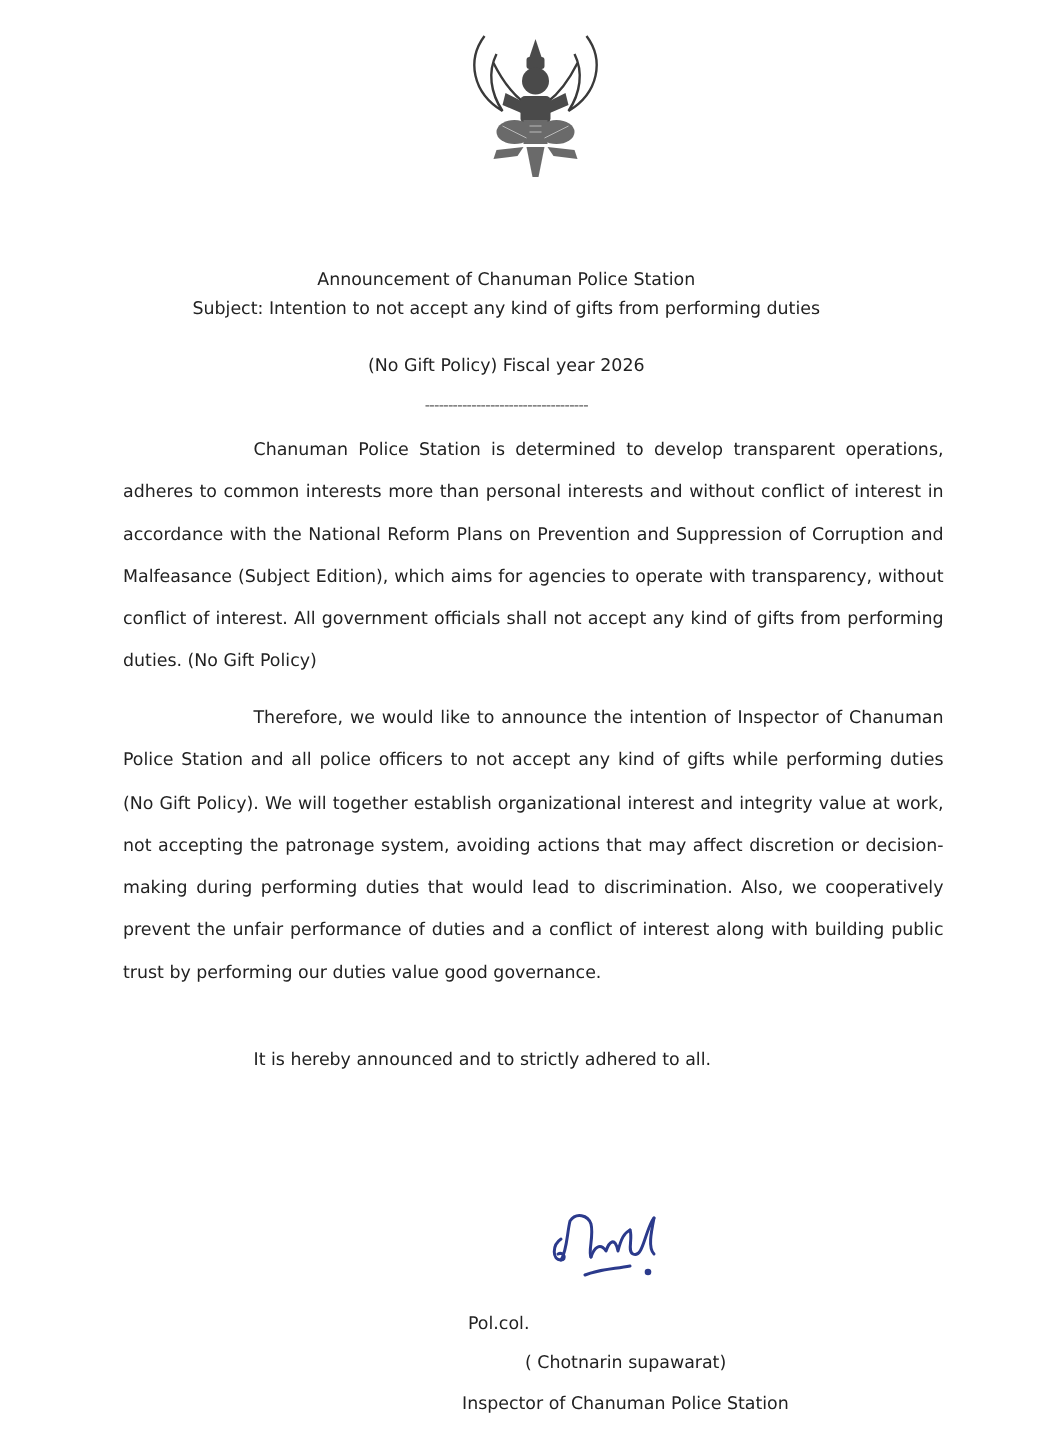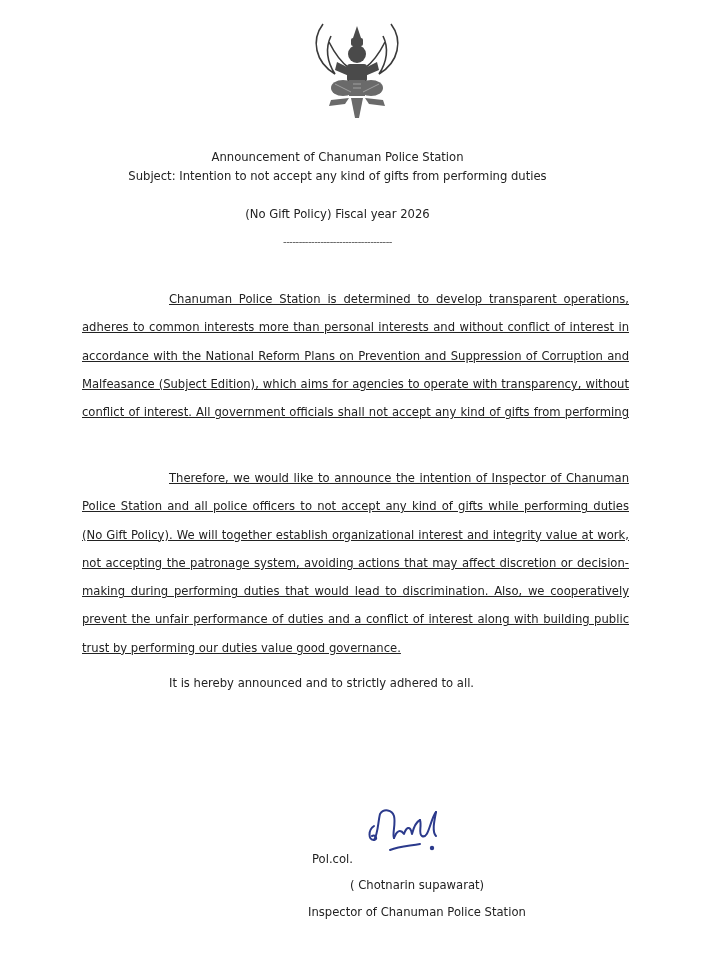--- a/index.html
+++ b/index.html
@@ -4,28 +4,28 @@
 <style>
   html, body { margin: 0; padding: 0; background: #ffffff; }
   body {
     width: 709px; height: 956px; position: relative; overflow: hidden;
     font-family: "DejaVu Sans", sans-serif; color: #222222;
   }
   .doc { position: absolute; left: 0; top: 0; width: 709px; height: 956px; }
   .emblem { position: absolute; left: 309px; top: 18px; width: 96px; height: 108px; }
   .center-line {
     position: absolute; left: 0; width: 675px; text-align: center;
-    font-size: 11.6px; letter-spacing: 0px; white-space: nowrap;
+    font-size: 11.6px; letter-spacing: 0px; white-space: nowrap; margin-top: 29px;
   }
   .dash-line { color: #555; font-size: 10px; letter-spacing: -0.5px; }
   .para { position: absolute; left: 82px; width: 547px; font-size: 11.6px; line-height: 28.3px; text-align: justify; }
-  .para .line { display: block; height: 28.3px; white-space: nowrap; text-align-last: justify; text-decoration: underline; }
+  .para .line { display: block; height: 28.3px; white-space: nowrap; text-align-last: justify; }
   .para .line.last { text-align-last: left; }
   .para .line.indent { padding-left: 87px; }
-  .single { position: absolute; font-size: 11.6px; white-space: nowrap; }
+  .single { position: absolute; font-size: 11.6px; white-space: nowrap; margin-top: 23px; }
   sup { font-size: 7px; vertical-align: 5px; line-height: 0; }
   .signature { position: absolute; left: 364px; top: 804px; width: 80px; height: 56px; }
 </style>
 </head>
 <body>
 
 <div class="doc">
 
   <svg class="emblem" viewBox="0 0 96 108">
     <g fill="none" stroke="#3a3a3a" stroke-width="1.6">
@@ -62,20 +62,21 @@
   <div class="center-line" style="top:169px">Subject: Intention to not accept any kind of gifts from performing duties</div>
   <div class="center-line" style="top:207px">(No Gift Policy) Fiscal year 2026</div>
   <div class="center-line dash-line" style="top:236px">-----------------------------------</div>
 
   <div class="para" style="top:285px">
     <span class="line indent">Chanuman Police Station is determined to develop transparent operations,</span>
     <span class="line">adheres to common interests more than personal interests and without conflict of interest in</span>
     <span class="line">accordance with the National Reform Plans on Prevention and Suppression of Corruption and</span>
     <span class="line">Malfeasance (Subject Edition), which aims for agencies to operate with transparency, without</span>
     <span class="line">conflict of interest.  All government officials shall not accept any kind of gifts from performing</span>
+    <span class="line last">duties. (No Gift Policy)</span>
   </div>
 
   <div class="para" style="top:464px">
     <span class="line indent">Therefore, we would like to announce the intention of Inspector of Chanuman</span>
     <span class="line">Police Station    and all police officers to not accept any kind of gifts while performing duties</span>
     <span class="line">(No Gift Policy). We will together establish organizational interest and integrity value at work,</span>
     <span class="line">not accepting the patronage system, avoiding actions that may affect discretion or decision-</span>
     <span class="line">making during performing duties that would lead to discrimination. Also, we cooperatively</span>
     <span class="line">prevent the unfair performance of duties and a conflict of interest along with building public</span>
     <span class="line last">trust by performing our duties value good governance.</span>

